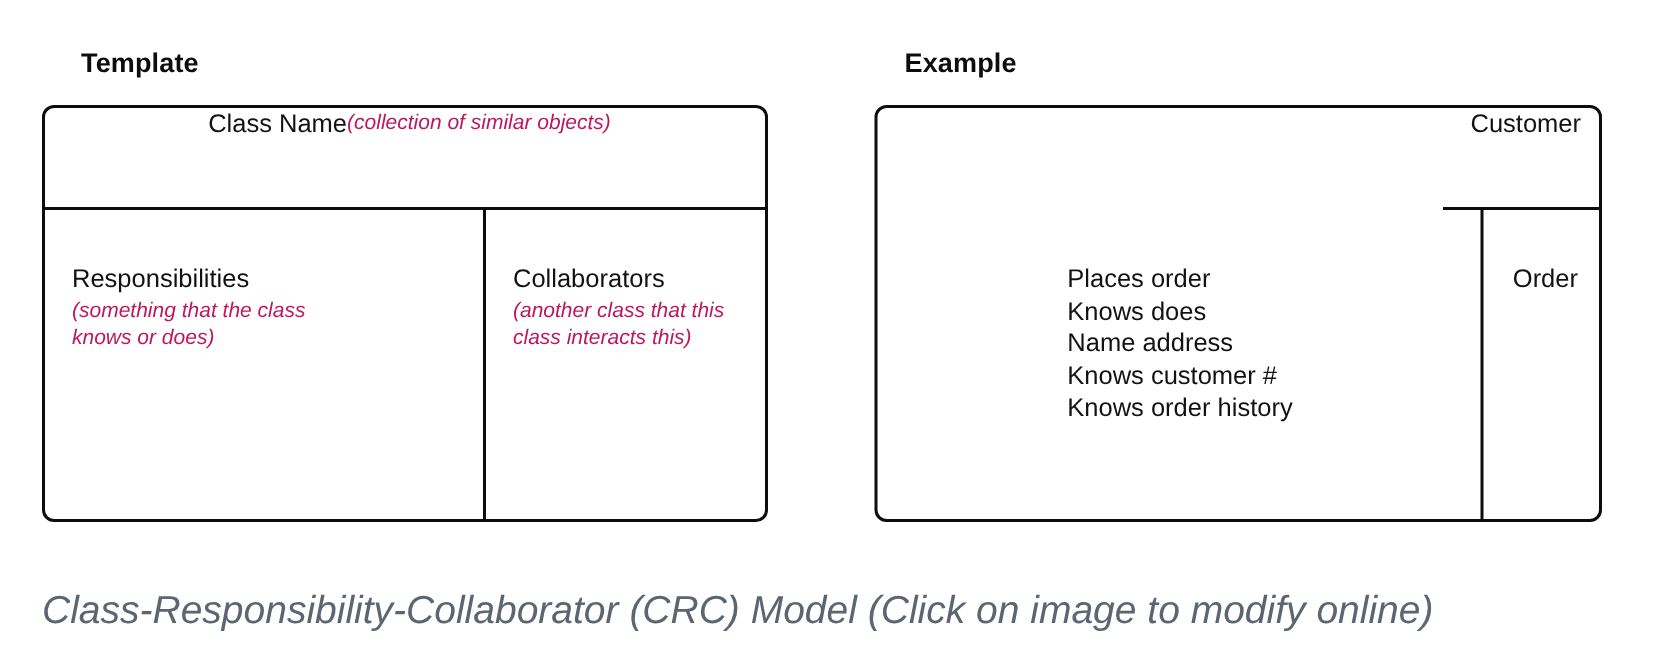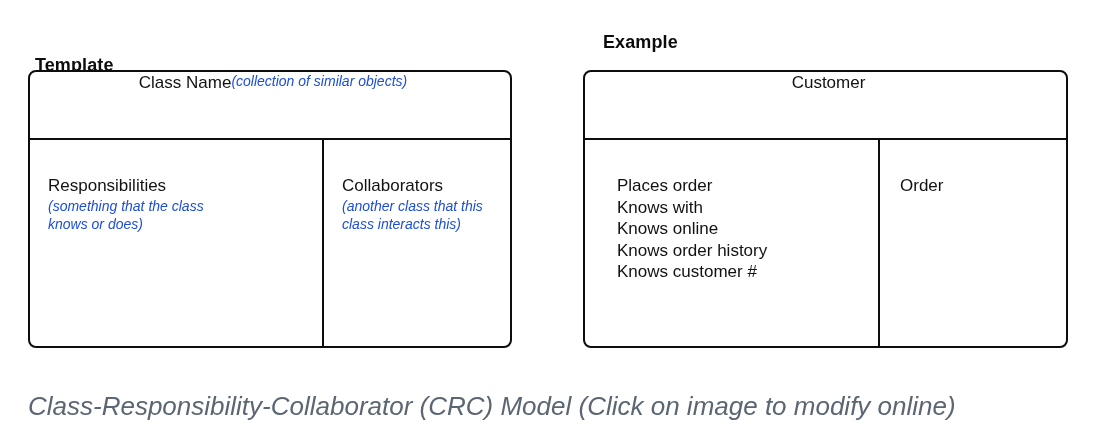--- a/index.html
+++ b/index.html
@@ -18,35 +18,35 @@
     background: #ffffff;
   }
   .card-heading {
     position: absolute;
     top: 32px;
     font-size: 18px;
     font-weight: 700;
     color: #0d0d0d;
     letter-spacing: 0.1px;
   }
-  .template-heading { left: 35px; margin-top: 23px; }
+  .template-heading { left: 54px; }
   .example-heading { left: 603px; }
 
   .card {
     position: absolute;
     top: 70px;
     height: 278px;
     border: 2px solid #0d0d0d;
     border-radius: 8px;
     background: #ffffff;
     display: flex;
     flex-direction: column;
   }
   .template-card { left: 28px;  width: 484px; }
-  .example-card  { left: 583px; width: 485px; }
+  .example-card  { left: 583px; width: 485px; align-items: flex-end; }
 
   .card-header {
     height: 68px;
     flex: 0 0 68px;
     border-bottom: 2px solid #0d0d0d;
     display: flex;
     flex-direction: row;
     justify-content: center;
     padding-left: 18px;
     padding-right: 12px;
@@ -66,30 +66,29 @@
 
   .cell-title {
     font-size: 17px;
     line-height: 22px;
     color: #121212;
   }
   .cell-subtitle {
     font-size: 14px;
     line-height: 18px;
     font-style: italic;
-    color: #1d4ed8;
+    color: #be185d;
   }
   .subtitle-narrow  { max-width: 185px; }
   .subtitle-narrower{ max-width: 142px; }
 
   .resp-line {
     font-size: 17px;
     line-height: 21.5px;
     color: #121212;
-    margin-left: 14px;
   }
 
   .figure-caption {
     position: absolute;
     left: 28px;
     top: 389px;
     font-size: 26px;
     line-height: 34px;
     font-style: italic;
     color: #5b6672;
@@ -122,24 +121,24 @@
 
   <div class="card-heading example-heading">Example</div>
 
   <div class="card example-card">
     <div class="card-header">
       <div class="cell-title">Customer</div>
     </div>
     <div class="card-body">
       <div class="cell cell-left-e">
         <div class="resp-line">Places order</div>
-        <div class="resp-line">Knows with</div>
-        <div class="resp-line">Knows online</div>
+        <div class="resp-line">Knows does</div>
+        <div class="resp-line">Name address</div>
+        <div class="resp-line">Knows customer #</div>
         <div class="resp-line">Knows order history</div>
-        <div class="resp-line">Knows customer #</div>
       </div>
       <div class="cell cell-right-e">
         <div class="cell-title">Order</div>
       </div>
     </div>
   </div>
 
   <div class="figure-caption">Class-Responsibility-Collaborator (CRC) Model (Click on image to modify online)</div>
 
 </div>

